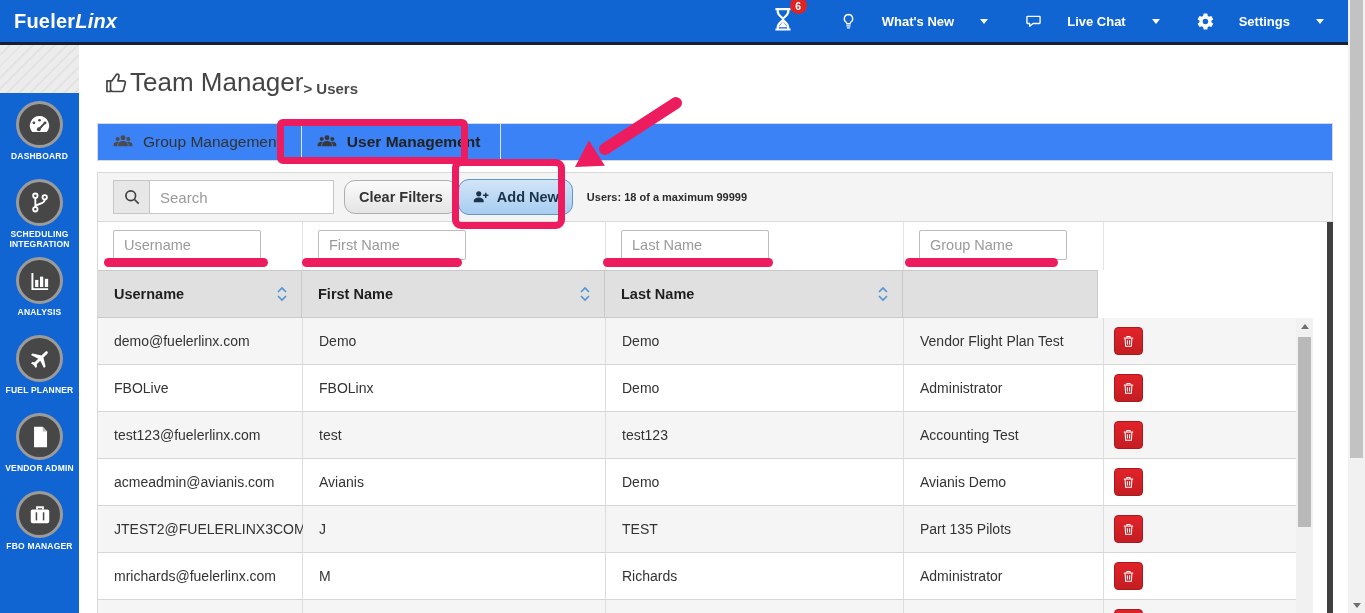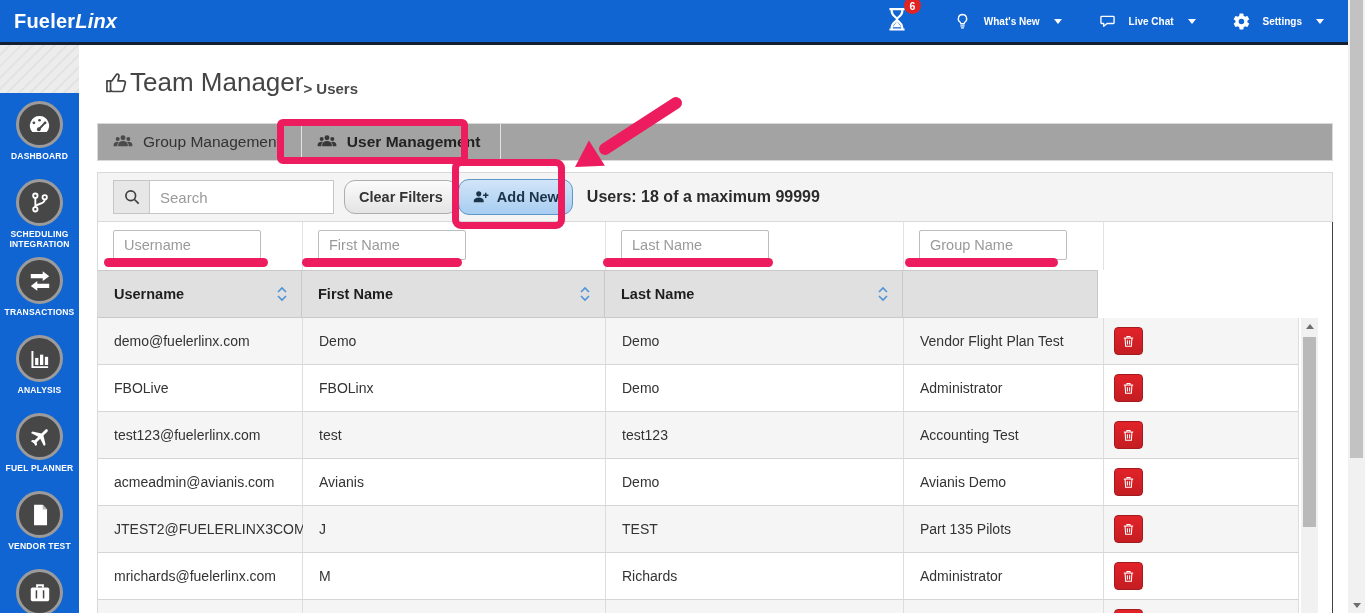--- a/index.html
+++ b/index.html
@@ -8,22 +8,22 @@
   .page { position:relative; width:1365px; height:613px;
     background:repeating-linear-gradient(135deg,#ececec 0 6px,#e3e3e3 6px 8px); }
 
   
   .topbar { position:absolute; left:0; top:0; width:1348px; height:45px;
     background:#1165d2; border-bottom:3px solid #141f31; z-index:20;
     display:flex; align-items:center; justify-content:space-between; padding:0 14px; }
   .logo { color:#fff; font-size:20px; font-weight:bold; letter-spacing:.2px; cursor:pointer; }
   .logo .it { font-style:italic; }
   .top-right { display:flex; align-items:center; gap:36px; padding-right:10px; }
-  .top-item { display:flex; align-items:center; gap:12px; color:#fff; font-weight:bold;
-    font-size:10px; cursor:pointer; }
+  .top-item { display:flex; align-items:center; gap:24px; color:#fff; font-weight:bold;
+    font-size:13px; cursor:pointer; }
   .caret { width:0; height:0; border-left:4.5px solid transparent;
     border-right:4.5px solid transparent; border-top:5px solid #fff; margin-left:2px; }
   .hourglass-wrap { position:relative; width:34px; height:32px; cursor:pointer; }
   .badge { position:absolute; top:-8px; right:-4px; min-width:17px; height:17px;
     background:#e02424; border-radius:50%; color:#fff; font-size:10.5px; font-weight:bold;
     display:flex; align-items:center; justify-content:center; }
 
   
   .page-scroll { position:absolute; right:0; top:0; width:17px; height:613px;
     background:#f1f1f1; z-index:30; }
@@ -49,45 +49,45 @@
   
   .main { position:absolute; left:79px; top:45px; width:1269px; height:568px;
     background:#fff; z-index:5; }
 
   .page-header { position:absolute; left:24px; top:22px; display:flex;
     align-items:center; }
   .page-title { font-size:26px; color:#454545; }
   .breadcrumb { font-size:15px; font-weight:bold; color:#4a4a4a; margin-top:12px; }
 
   .tabbar { position:absolute; left:18px; top:78px; width:1236px; height:38px;
-    background:#a3a3a3; border:1px solid #d9d9d9; display:flex; }
+    background:#3b82f6; border:1px solid #d9d9d9; display:flex; }
   .tab { display:flex; align-items:center; gap:9px; padding:0 20px 0 14px;
     font-size:15.5px; color:#333; border-right:1px solid #e2e2e2; cursor:pointer; }
   .tab.active { font-weight:bold; color:#222; }
 
   .toolbar { position:absolute; left:18px; top:127px; width:1236px; height:50px;
     background:#f4f4f4; border:1px solid #d9d9d9; display:flex; align-items:center;
     padding-left:15px; }
   .search-group { display:flex; height:34px; }
   .search-addon { width:37px; background:#e7e7e7; border:1px solid #c6c6c6;
     display:flex; align-items:center; justify-content:center; }
   .search-input { width:184px; height:34px; border:1px solid #c6c6c6; border-left:none;
     padding:0 10px; font-size:15px; color:#a21caf; outline:none; background:#fff; }
   .search-input::placeholder { color:#9a9a9a; }
   .btn { height:34px; border-radius:11px; font-size:14.5px; font-weight:bold;
     cursor:pointer; font-family:"Liberation Sans",sans-serif; }
   .btn-clear { margin-left:10px; padding:0 14px; color:#333;
     background:linear-gradient(#fbfbfb,#e4e4e4); border:1px solid #aeaeae; }
   .btn-add { height:36px; padding:0 13px; color:#1c3349;
     background:linear-gradient(#d2e5f8,#a7cdf1); border:1px solid #5f97c9;
     display:flex; align-items:center; gap:7px; }
-  .users-count { margin-left:14px; font-size:16px; font-weight:bold; color:#2b2b2b; }
+  .users-count { margin-left:14px; font-size:11px; font-weight:bold; color:#2b2b2b; }
 
   .table-wrap { position:absolute; left:18px; top:177px; width:1236px; height:391px;
-    border-left:1px solid #d9d9d9; border-right:1px solid #404040; background:#fff;
+    border-left:1px solid #d9d9d9; border-right:6px solid #404040; background:#fff;
     overflow:hidden; }
   .filter-row { display:flex; height:48px; background:#fff; }
   .f-cell { border-right:1px solid #e3e3e3; padding:8px 0 0 15px; }
   .f-cell input { width:148px; height:30px; border:1px solid #bdbdbd; border-radius:2px;
     padding:0 10px; font-size:14.5px; color:#333; outline:none; }
   .f-cell input::placeholder { color:#9a9a9a; }
   .c1 { width:205px; } .c2 { width:303px; } .c3 { width:298px; }
   .c4 { width:200px; } .c5 { width:195px; }
   .thead { display:flex; width:1201px; height:48px; }
   .th { background:#e0e0e0; border:1px solid #c9c9c9; border-left:none;
@@ -382,29 +382,20 @@
           <circle cx="8" cy="5.5" r="2.1"></circle>
             <circle cx="17" cy="7" r="2.1"></circle>
             <circle cx="8" cy="18.5" r="2.1"></circle>
           <path d="M8 7.6v8.8M17 9.1c0 4.6-6 3.3-8.6 6.3"></path>
         </svg>
       </div>
       <div class="side-label">SCHEDULING INTEGRATION</div>
     </div>
     <div class="side-item">
       <div class="icon-circle">
-        <svg viewBox="0 0 24 24" width="26" height="26" fill="#fff">
-          <path d="M3.5 5.5h11V3l6 4.5-6 4.5V9.5h-11z"></path>
-          <path d="M20.5 14.5h-11V12l-6 4.5 6 4.5V18.5h11z"></path>
-        </svg>
-      </div>
-      <div class="side-label">TRANSACTIONS</div>
-    </div>
-    <div class="side-item">
-      <div class="icon-circle">
         <svg viewBox="0 0 24 24" width="26" height="26">
           <path d="M5 4.5v15h14.5" stroke="#fff" stroke-width="1.8" fill="none"></path>
           <rect x="7.5" y="11" width="3" height="6.5" fill="#fff"></rect>
           <rect x="12" y="8" width="3" height="9.5" fill="#fff"></rect>
           <rect x="16.5" y="10" width="3" height="7.5" fill="#fff"></rect>
         </svg>
       </div>
       <div class="side-label">ANALYSIS</div>
     </div>
     <div class="side-item">
@@ -415,21 +406,21 @@
       </div>
       <div class="side-label">FUEL PLANNER</div>
     </div>
     <div class="side-item">
       <div class="icon-circle">
         <svg viewBox="0 0 24 24" width="26" height="26">
           <path fill="#fff" d="M6.5 2.5h8l4 4.5v14.5h-12z"></path>
           <path fill="#b9b9b9" d="M14.5 2.5l4 4.5h-4z"></path>
         </svg>
       </div>
-      <div class="side-label">VENDOR TEST</div>
+      <div class="side-label">VENDOR ADMIN</div>
     </div>
     <div class="side-item">
       <div class="icon-circle">
         <svg viewBox="0 0 24 24" width="26" height="26">
           <path d="M9.3 7V4.8h5.4V7" stroke="#fff" stroke-width="1.8" fill="none"></path>
           <rect x="3.5" y="7" width="17" height="12.5" rx="1.6" fill="#fff"></rect>
           <rect x="8" y="9.5" width="1.4" height="7.5" fill="#474747"></rect>
           <rect x="14.6" y="9.5" width="1.4" height="7.5" fill="#474747"></rect>
         </svg>
       </div>

